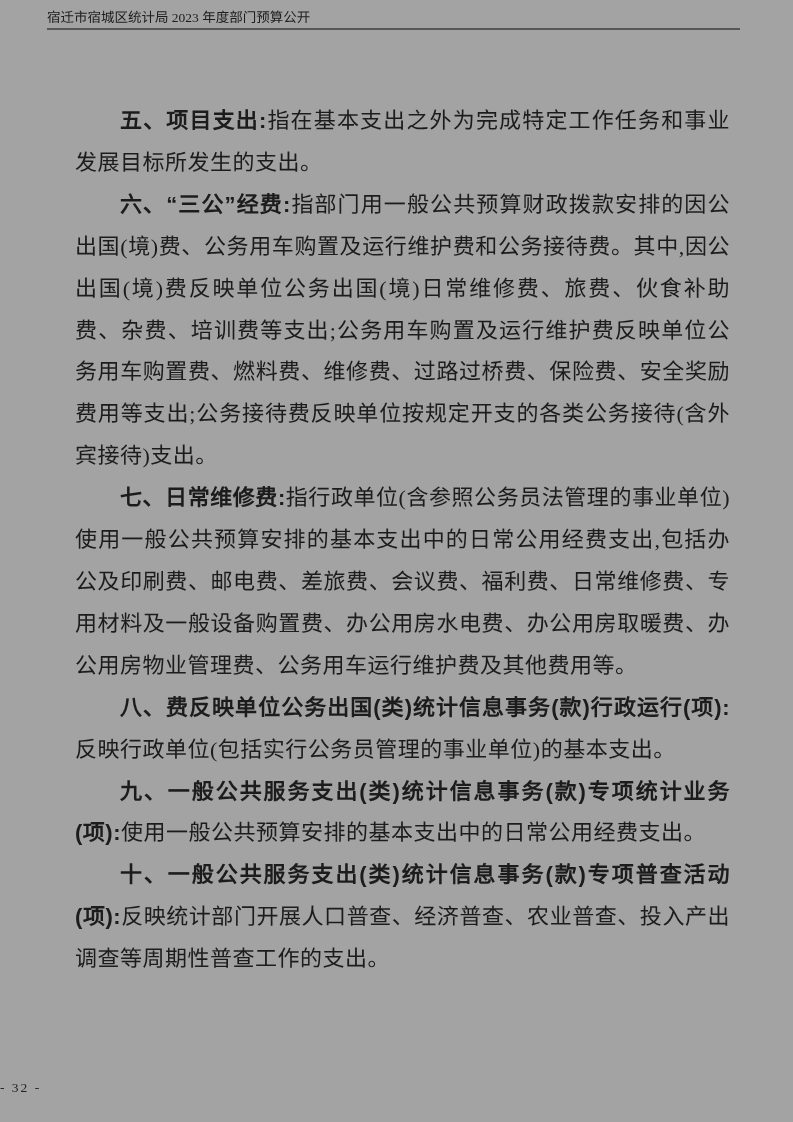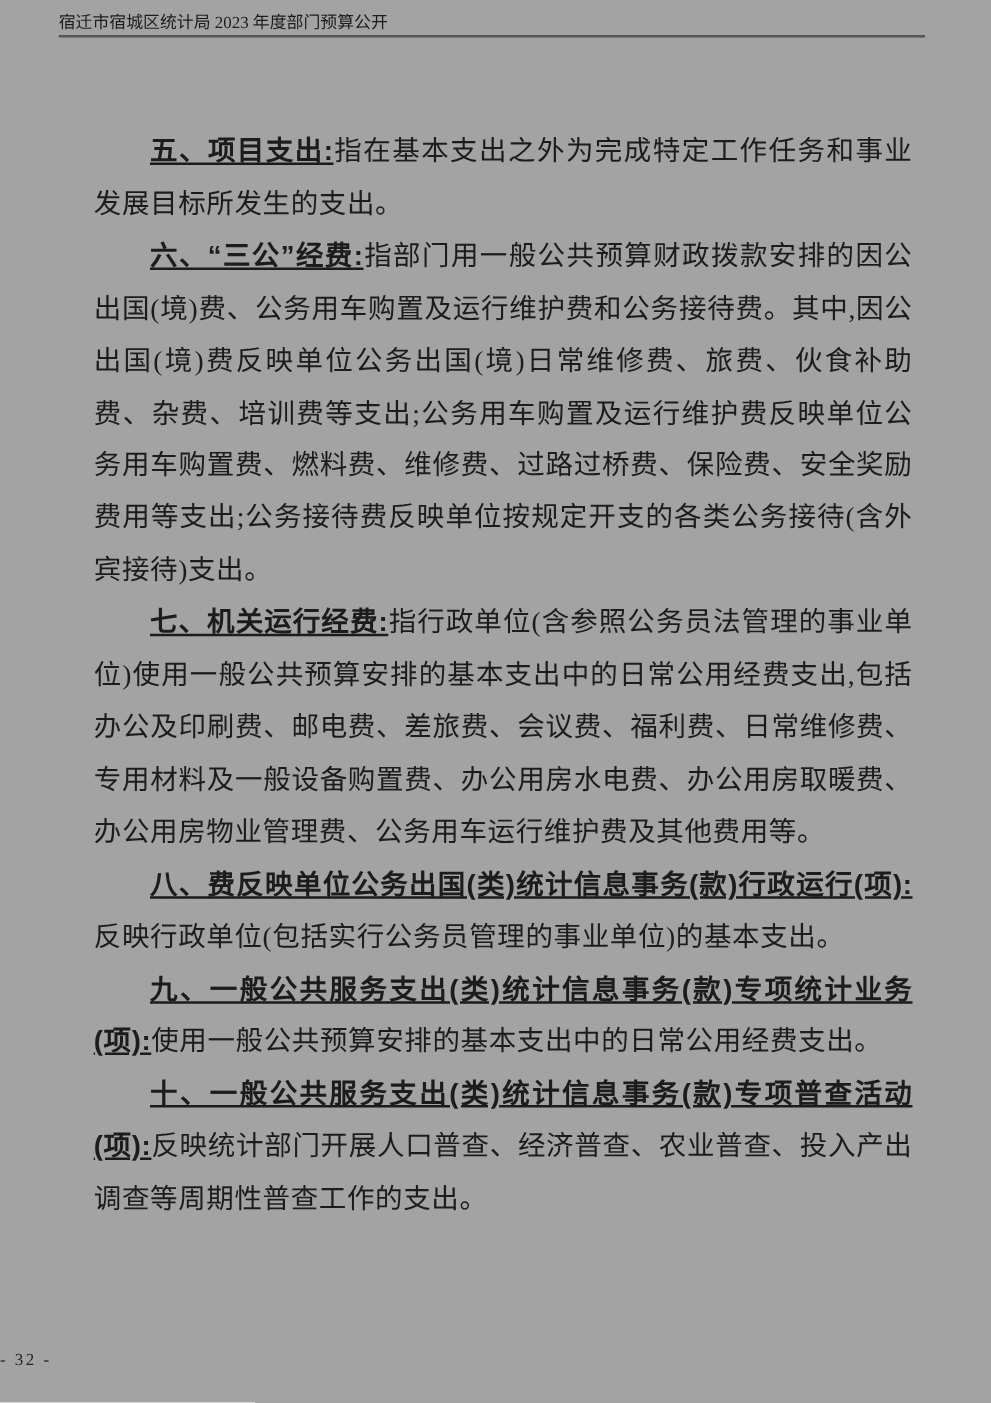--- a/index.html
+++ b/index.html
@@ -39,21 +39,20 @@
     text-justify: inter-character;
   }
   .doc-body p.para {
     margin: 0;
     padding: 0;
     text-indent: 45px;
   }
   .para-heading {
     font-weight: 700;
     font-family: "Liberation Sans", "DejaVu Sans", sans-serif;
-    text-decoration: underline;
   }
   .doc-footer {
     position: absolute;
     left: 0;
     width: 793px;
     top: 1080px;
     font-size: 13.5px;
     letter-spacing: 2px;
     color: #222222;
   }
@@ -66,21 +65,21 @@
   <header class="doc-header">
     <span class="doc-header-title">宿迁市宿城区统计局 2023 年度部门预算公开</span>
   </header>
 
   <main class="doc-body">
     <div id="paragraphs">
   <p class="para"><span class="para-heading">五、项目支出:</span><span class="para-body">指在基本支出之外为完成特定工作任务和事业发展目标所发生的支出。</span></p>
 
   <p class="para"><span class="para-heading">六、“三公”经费:</span><span class="para-body">指部门用一般公共预算财政拨款安排的因公出国(境)费、公务用车购置及运行维护费和公务接待费。其中,因公出国(境)费反映单位公务出国(境)日常维修费、旅费、伙食补助费、杂费、培训费等支出;公务用车购置及运行维护费反映单位公务用车购置费、燃料费、维修费、过路过桥费、保险费、安全奖励费用等支出;公务接待费反映单位按规定开支的各类公务接待(含外宾接待)支出。</span></p>
 
-  <p class="para"><span class="para-heading">七、机关运行经费:</span><span class="para-body">指行政单位(含参照公务员法管理的事业单位)使用一般公共预算安排的基本支出中的日常公用经费支出,包括办公及印刷费、邮电费、差旅费、会议费、福利费、日常维修费、专用材料及一般设备购置费、办公用房水电费、办公用房取暖费、办公用房物业管理费、公务用车运行维护费及其他费用等。</span></p>
+  <p class="para"><span class="para-heading">七、日常维修费:</span><span class="para-body">指行政单位(含参照公务员法管理的事业单位)使用一般公共预算安排的基本支出中的日常公用经费支出,包括办公及印刷费、邮电费、差旅费、会议费、福利费、日常维修费、专用材料及一般设备购置费、办公用房水电费、办公用房取暖费、办公用房物业管理费、公务用车运行维护费及其他费用等。</span></p>
 
   <p class="para"><span class="para-heading">八、费反映单位公务出国(类)统计信息事务(款)行政运行(项):</span><span class="para-body">反映行政单位(包括实行公务员管理的事业单位)的基本支出。</span></p>
 
   <p class="para"><span class="para-heading">九、一般公共服务支出(类)统计信息事务(款)专项统计业务(项):</span><span class="para-body">使用一般公共预算安排的基本支出中的日常公用经费支出。</span></p>
 
   <p class="para"><span class="para-heading">十、一般公共服务支出(类)统计信息事务(款)专项普查活动(项):</span><span class="para-body">反映统计部门开展人口普查、经济普查、农业普查、投入产出调查等周期性普查工作的支出。</span></p>
 </div>
   </main>
 
   <footer class="doc-footer">

